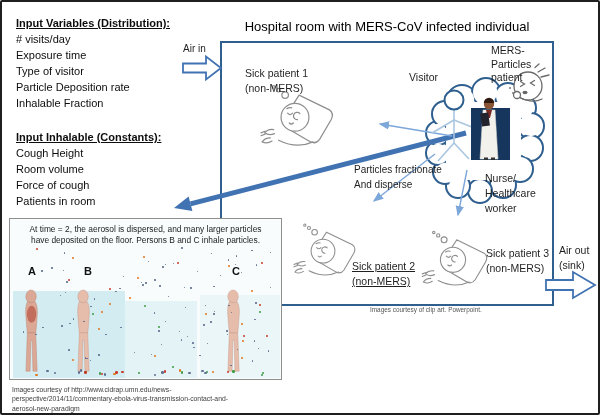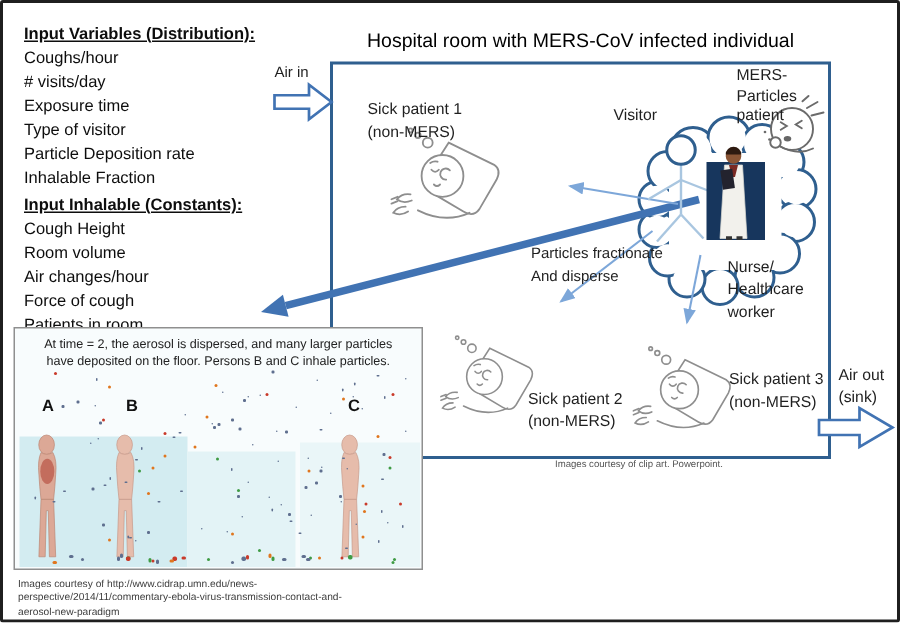--- a/index.html
+++ b/index.html
@@ -32,33 +32,31 @@
   #credit-bottom{position:absolute;left:10px;top:383px;font-size:6.8px;line-height:9.4px;
     color:#3d3d3d;z-index:4;}
 </style>
 </head>
 <body>
 
 <div id="canvas">
 
   <div class="lp" style="top:13px;">
     <div class="hd">Input Variables (Distribution):</div>
-    <div>Coughs/hour</div>
     <div># visits/day</div>
     <div>Exposure time</div>
     <div>Type of visitor</div>
     <div>Particle Deposition rate</div>
     <div>Inhalable Fraction</div>
   </div>
 
   <div class="lp" style="top:127px;">
     <div class="hd">Input Inhalable (Constants):</div>
     <div>Cough Height</div>
     <div>Room volume</div>
-    <div>Air changes/hour</div>
     <div>Force of cough</div>
     <div>Patients in room</div>
   </div>
 
   <div id="title">Hospital room with MERS-CoV infected individual</div>
   <div id="room-box"></div>
 
   <svg class="overlay" width="600" height="415" viewBox="0 0 600 415">
     <defs>
       <marker id="ah" markerWidth="9" markerHeight="8" refX="6.5" refY="3" orient="auto">
@@ -189,21 +187,21 @@
     <div>Nurse/</div>
     <div>Healthcare</div>
     <div>worker</div>
   </div>
 
   <div class="lbl lbl-sm" style="left:352px;top:160px;">
     <div>Particles fractionate</div>
     <div>And disperse</div>
   </div>
 
-  <div class="lbl" style="left:350px;top:257px;">
+  <div class="lbl" style="left:350px;top:257px;text-decoration:underline;">
     <div>Sick patient 2</div>
     <div>(non-MERS)</div>
   </div>
 
   <div class="lbl" style="left:484px;top:244px;">
     <div>Sick patient 3</div>
     <div>(non-MERS)</div>
   </div>
 
   <div class="lbl" style="left:557px;top:241px;">

